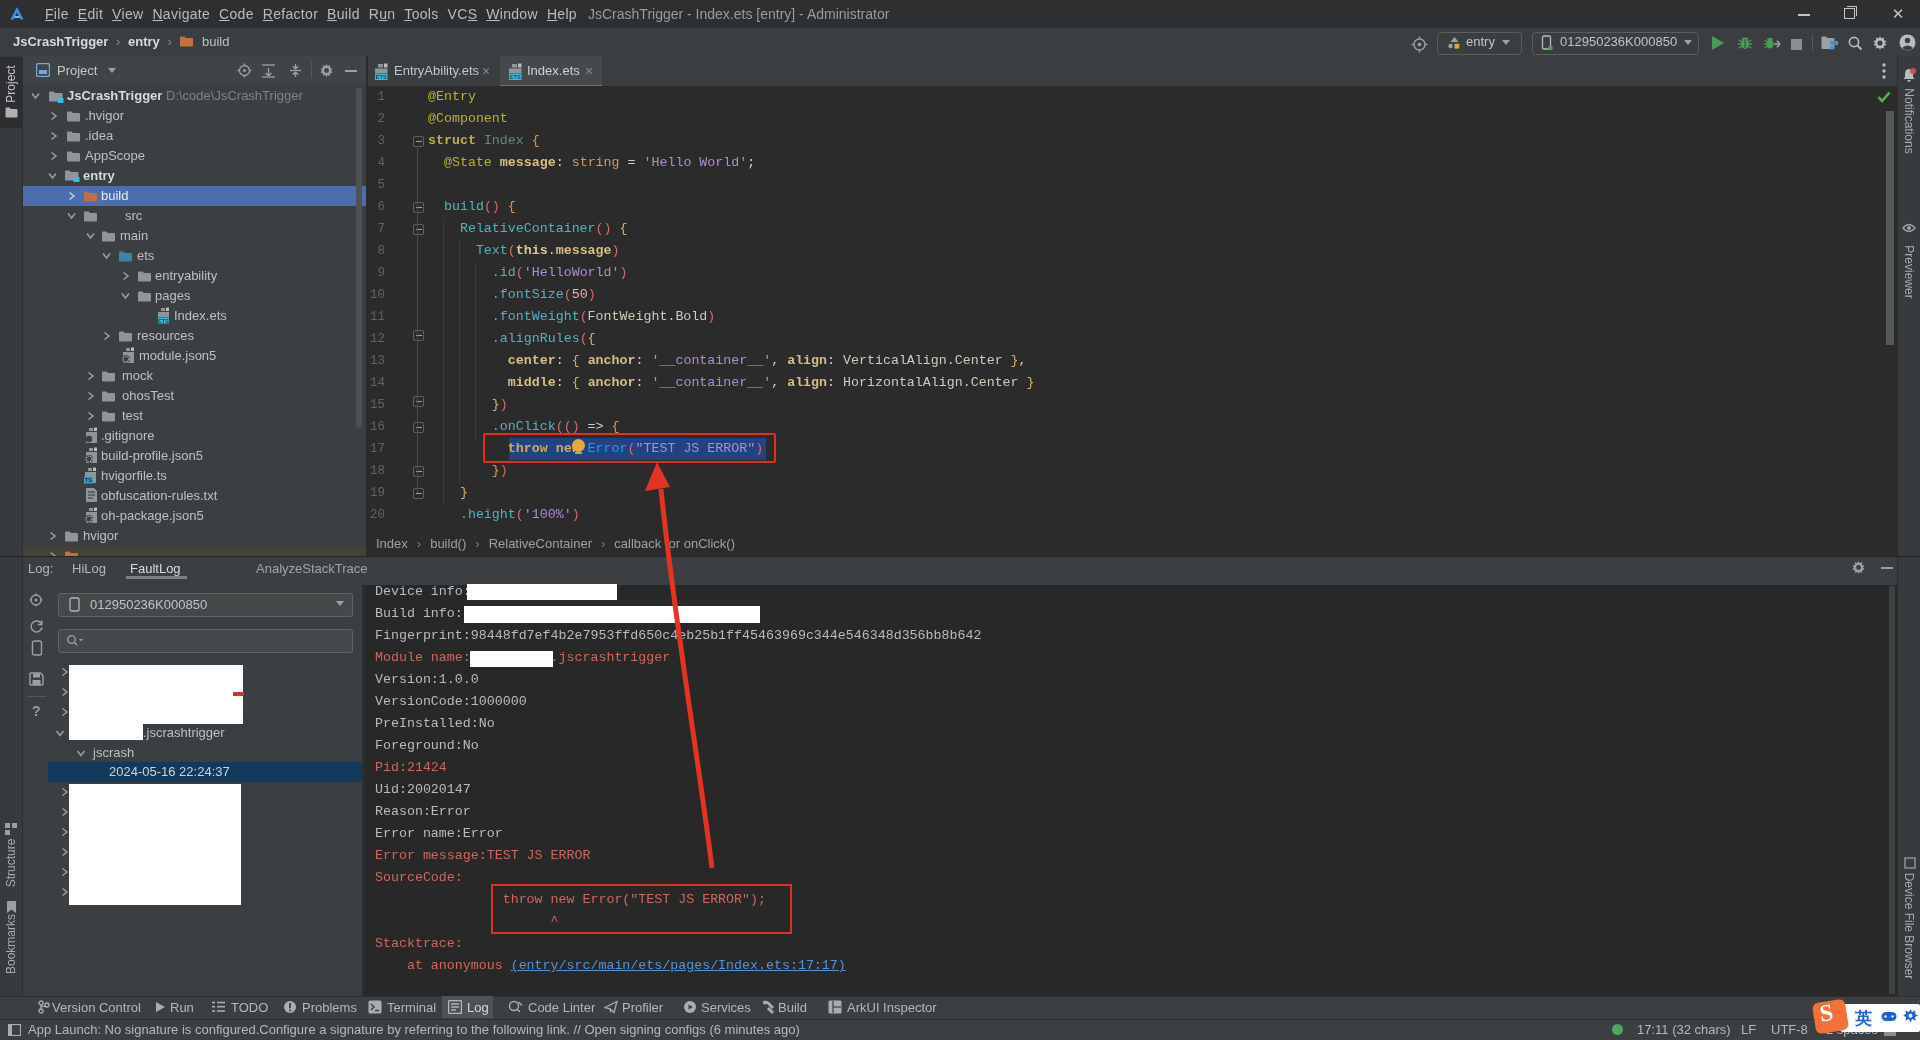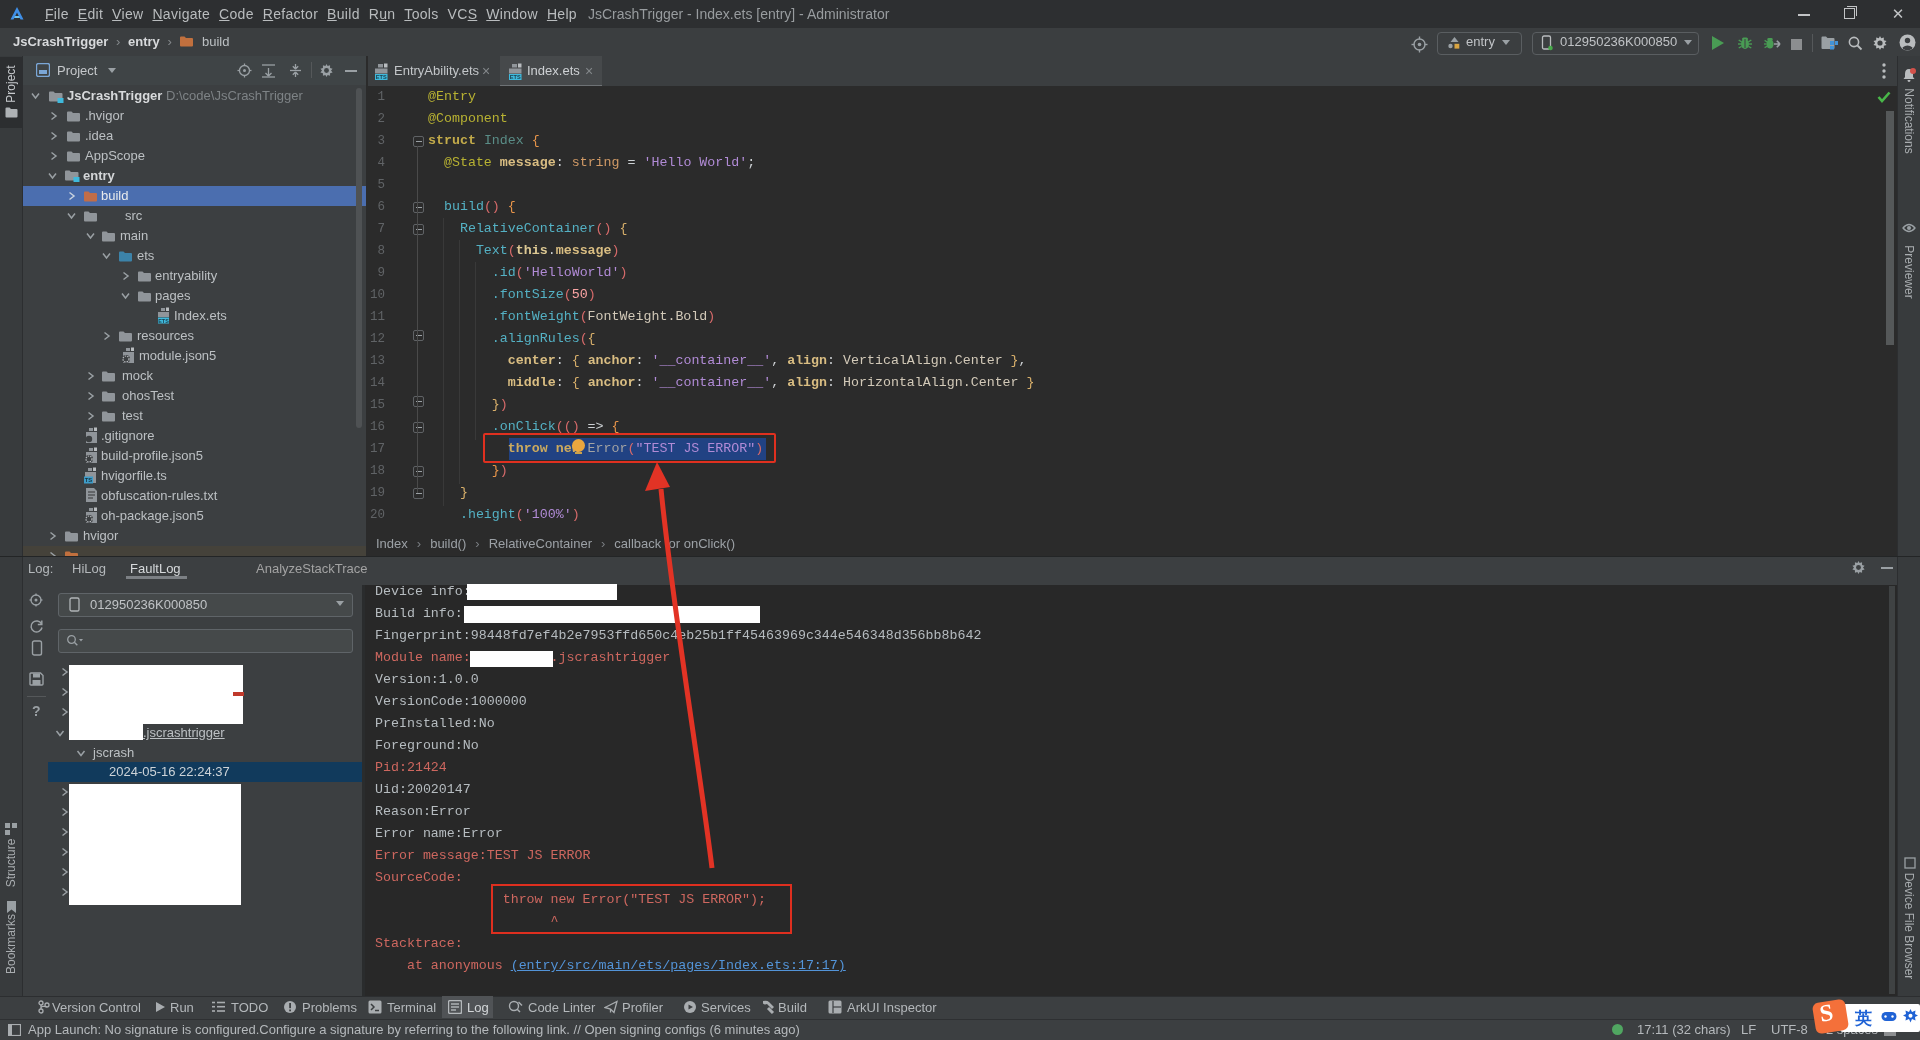--- a/index.html
+++ b/index.html
@@ -553,21 +553,21 @@
 <div id="editor">
   <style>
     #gutter{position:absolute;left:345px;top:86px;width:40px;text-align:right;color:#606366;
             font-family:"Liberation Mono",monospace;font-size:12.5px;line-height:22px;white-space:pre;}
     #code{position:absolute;left:428px;top:86px;font-family:"Liberation Mono",monospace;
           font-size:13.3px;line-height:22px;white-space:pre;color:#cdd1d4;}
     .cAnn{color:#b8b232;} .cStruct{color:#c3ab4a;font-weight:bold;} .cTy{color:#5a8d87;}
     .cProp{color:#d9bd82;font-weight:bold;} .cSkw{color:#d19a66;} .cStr{color:#b18bd6;}
     .cFn{color:#54b1c4;} .cThis{color:#dcc893;font-weight:bold;} .cNum{color:#fca5a5;}
     .cConst{color:#d2c9b8;} .cBrO{color:#e8954a;} .cBrY{color:#d9b06b;} .cParR{color:#d56a6a;}
-    .cErr{color:#a3a3a3;} .cKw2{color:#ccaa5e;font-weight:bold;}
+    .cErr{color:#0ea5e9;} .cKw2{color:#ccaa5e;font-weight:bold;}
     .fold{position:absolute;left:413px;width:9px;height:9px;border:1px solid #5f6265;border-radius:2px;background:#2b2b2b;}
     .fold:after{content:"";position:absolute;left:1.5px;top:3.5px;width:6px;height:1px;background:#9aa0a4;}
   </style>
 
   <div class="abs" style="left:443px;top:218px;width:1px;height:288px;background:#393939;"></div>
   <div class="abs" style="left:459px;top:240px;width:1px;height:244px;background:#393939;"></div>
   <div class="abs" style="left:475px;top:262px;width:1px;height:178px;background:#393939;"></div>
 
   <div class="fold" style="top:136px;"></div>
   <div class="fold" style="top:202px;"></div>
@@ -723,21 +723,21 @@
   <div class="abs" style="left:59px;top:706px;">
         <svg width="11" height="12" viewBox="0 0 11 12">
           <path d="M3.5 2.5 L8 6 L3.5 9.5" stroke="#9aa0a4" stroke-width="1.5" fill="none"></path>
         </svg>
       </div>
   <div class="abs" style="left:54px;top:727px;">
         <svg width="12" height="12" viewBox="0 0 12 12">
           <path d="M2.5 4 L6 8.5 L9.5 4" stroke="#9aa0a4" stroke-width="1.5" fill="none"></path>
         </svg>
       </div>
-  <div class="abs" style="left:143px;top:723px;height:20px;line-height:20px;color:#bcc0c3;text-decoration:underline;">.jscrashtrigger</div>
+  <div class="abs" style="left:143px;top:723px;height:20px;line-height:20px;color:#bcc0c3;">.jscrashtrigger</div>
   <div class="abs" style="left:75px;top:747px;">
         <svg width="12" height="12" viewBox="0 0 12 12">
           <path d="M2.5 4 L6 8.5 L9.5 4" stroke="#9aa0a4" stroke-width="1.5" fill="none"></path>
         </svg>
       </div>
   <div class="abs" style="left:93px;top:743px;height:20px;line-height:20px;color:#bcc0c3;">jscrash</div>
   <div class="abs" style="left:48px;top:762px;width:314px;height:20px;background:#113a5c;"></div>
   <div class="abs" style="left:109px;top:762px;height:20px;line-height:20px;color:#cdd3d8;">2024-05-16 22:24:37</div>
   <div class="abs" style="left:59px;top:786px;">
         <svg width="11" height="12" viewBox="0 0 11 12">

